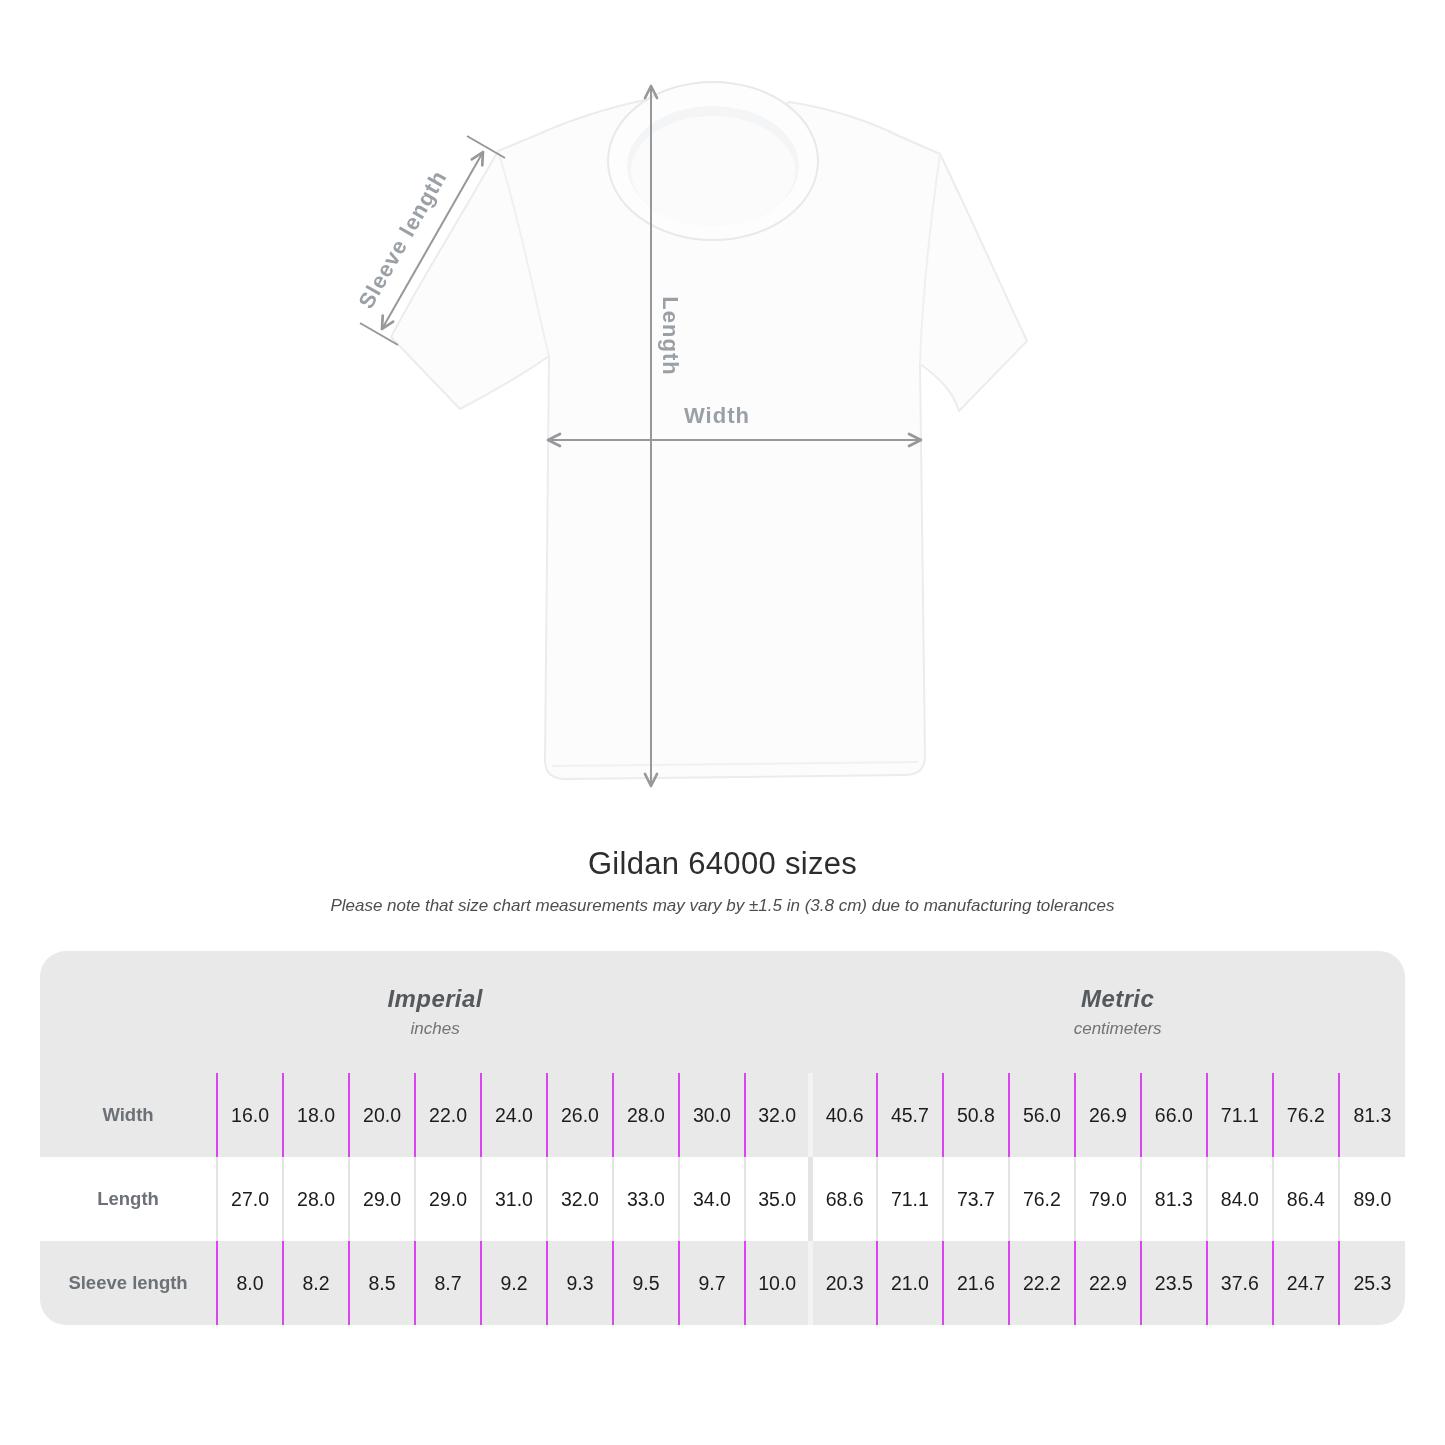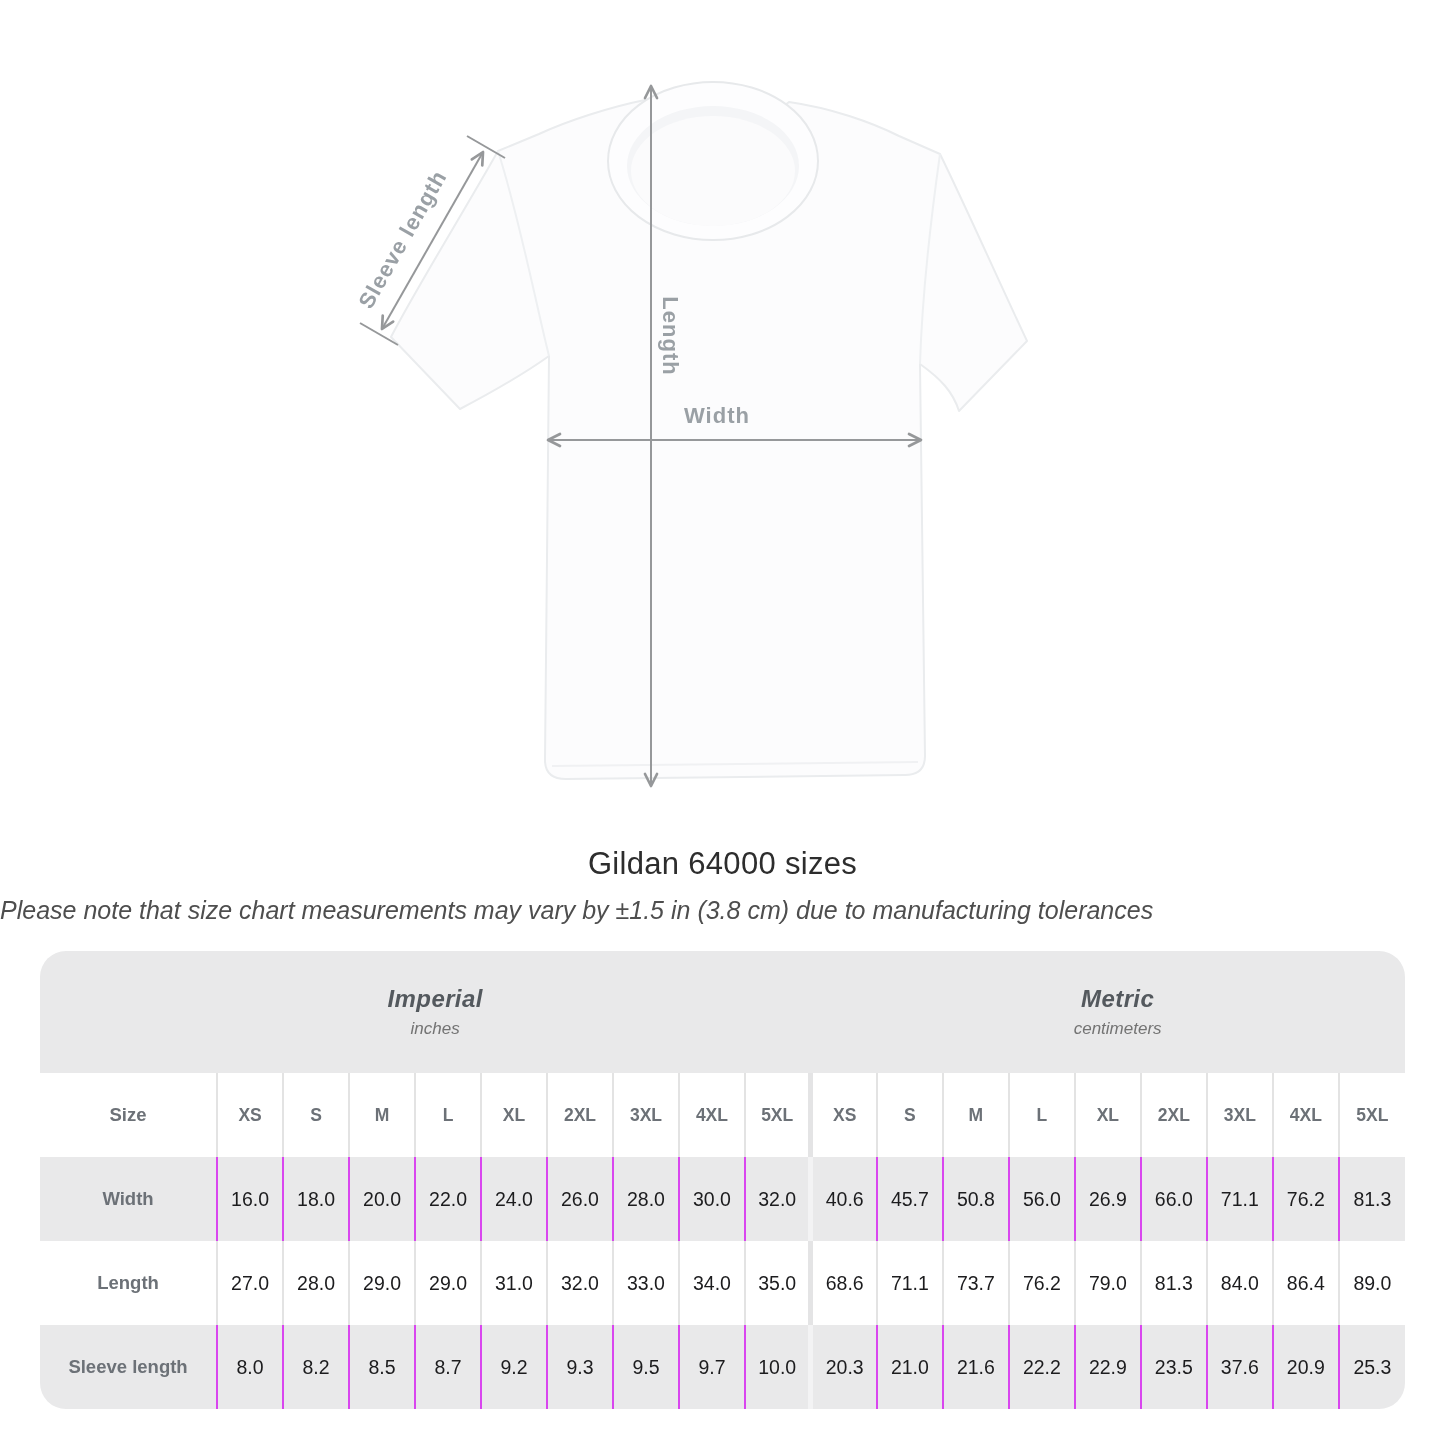--- a/index.html
+++ b/index.html
@@ -13,22 +13,22 @@
   .diagram-label{
     font-family:"Liberation Sans","DejaVu Sans",sans-serif;
     font-weight:bold;font-size:22px;fill:#9aa0a5;letter-spacing:1px;
   }
   
   .page-title{
     position:absolute;left:0;top:846px;width:1445px;text-align:center;
     font-size:31px;font-weight:normal;color:#2d2d2d;letter-spacing:0.3px;
   }
   .page-subtitle{
-    position:absolute;left:0;top:896px;width:1445px;text-align:left;
-    font-size:25px;font-style:italic;color:#4e4e4e;
+    position:absolute;left:0;top:896px;width:1445px;text-align:center;
+    font-size:17px;font-style:italic;color:#4e4e4e;
   }
   
   .size-table-wrap{
     position:absolute;left:40px;top:951px;width:1365px;
     border-radius:26px;overflow:hidden;
   }
   .band{
     height:122px;background:#e9e9ea;display:flex;
   }
   .unit-group{display:flex;flex-direction:column;align-items:center;justify-content:center;gap:6px;padding-left:21px;}
@@ -133,41 +133,20 @@
         <col style="width: 4.835%;">
         <col style="width: 4.835%;">
         <col style="width: 4.835%;">
         <col style="width: 4.835%;">
         <col style="width: 4.835%;">
         <col style="width: 4.835%;">
         <col style="width: 4.835%;">
         <col style="width: 4.835%;">
       </colgroup>
     <tbody id="tbody">
-        <tr class="row-a size-header">
-          <th class="label-col first">Size</th>
-          <th>XS</th>
-          <th>S</th>
-          <th>M</th>
-          <th>L</th>
-          <th>XL</th>
-          <th>2XL</th>
-          <th>3XL</th>
-          <th>4XL</th>
-          <th>5XL</th>
-          <th class="metric-start">XS</th>
-          <th>S</th>
-          <th>M</th>
-          <th>L</th>
-          <th>XL</th>
-          <th>2XL</th>
-          <th>3XL</th>
-          <th>4XL</th>
-          <th>5XL</th>
-        </tr>
         <tr class="row-b">
           <th class="label-col first">Width</th>
           <td>16.0</td>
           <td>18.0</td>
           <td>20.0</td>
           <td>22.0</td>
           <td>24.0</td>
           <td>26.0</td>
           <td>28.0</td>
           <td>30.0</td>
@@ -214,18 +193,18 @@
           <td>9.5</td>
           <td>9.7</td>
           <td>10.0</td>
           <td class="metric-start">20.3</td>
           <td>21.0</td>
           <td>21.6</td>
           <td>22.2</td>
           <td>22.9</td>
           <td>23.5</td>
           <td>37.6</td>
-          <td>20.9</td>
+          <td>24.7</td>
           <td>25.3</td>
         </tr>
       </tbody>
   </table>
 </div>
 
 </body></html>

